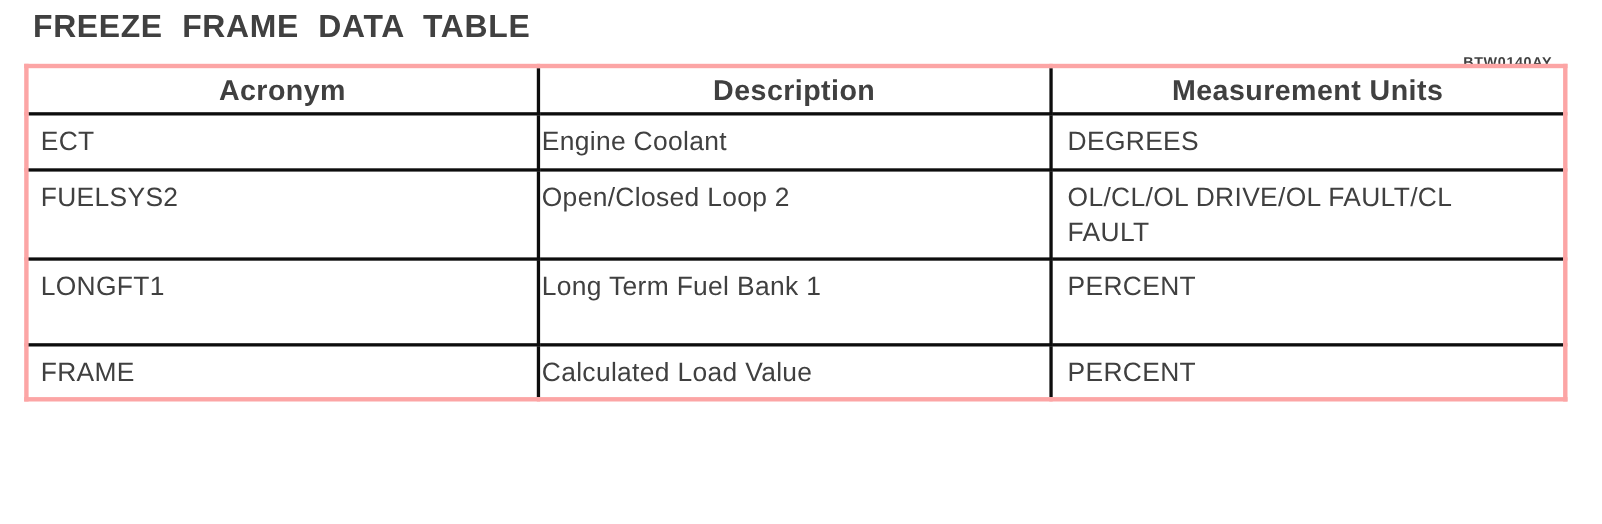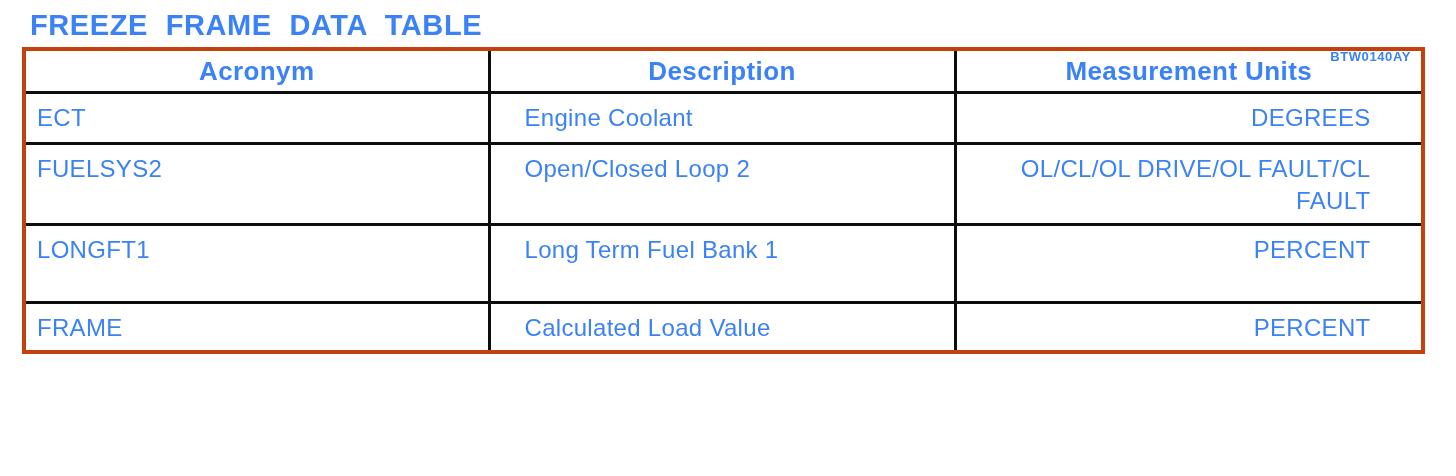--- a/index.html
+++ b/index.html
@@ -6,21 +6,21 @@
     margin: 0;
     padding: 0;
     background: #ffffff;
   }
   .page {
     position: relative;
     width: 1448px;
     height: 476px;
     background: #ffffff;
     font-family: "Liberation Sans", sans-serif;
-    color: #3b82f6;
+    color: #404040;
     overflow: hidden;
   }
   .title {
     position: absolute;
     left: 30px;
     top: 9px;
     font-size: 29px;
     font-weight: bold;
     letter-spacing: 0.6px;
     word-spacing: 9px;
@@ -31,25 +31,25 @@
     right: 37px;
     top: 33px;
     font-size: 13px;
     font-weight: bold;
     letter-spacing: 0.6px;
     margin-top: 16px;
   }
   table.data-table {
     position: absolute;
     left: 22px;
-    top: 47px;
+    top: 58px;
     width: 1399px;
     border-collapse: collapse;
     table-layout: fixed;
-    border: 4px solid #c2410c;
+    border: 4px solid #fca5a5;
   }
   col.c1 { width: 465px; }
   col.c2 { width: 466px; }
   col.c3 { width: 468px; }
   th, td {
     border: 3px solid #0d0d0d;
   }
   th {
     height: 40px;
     font-size: 26px;
@@ -59,23 +59,23 @@
     vertical-align: middle;
     padding: 0;
   }
   td {
     font-size: 24px;
     letter-spacing: 0.3px;
     vertical-align: top;
     line-height: 1.33;
     padding: 8px 10px 6px 11px;
   }
-  td.desc  { padding-left: 34px; }
+  td.desc  { padding-left: 2px; }
   td.units { padding-left: 14px; }
-  .units-wrap { max-width: 400px; text-align: right; }
+  .units-wrap { max-width: 400px; }
   
   tbody tr:nth-child(1) { height: 51px; }
   tbody tr:nth-child(2) { height: 79px; }
   tbody tr:nth-child(3) { height: 78px; }
   tbody tr:nth-child(4) { height: 49px; }
   tbody tr:nth-child(5) { height: 47px; }
   tbody tr:nth-child(6) { height: 48px; }
 </style>
 </head>
 <body>

